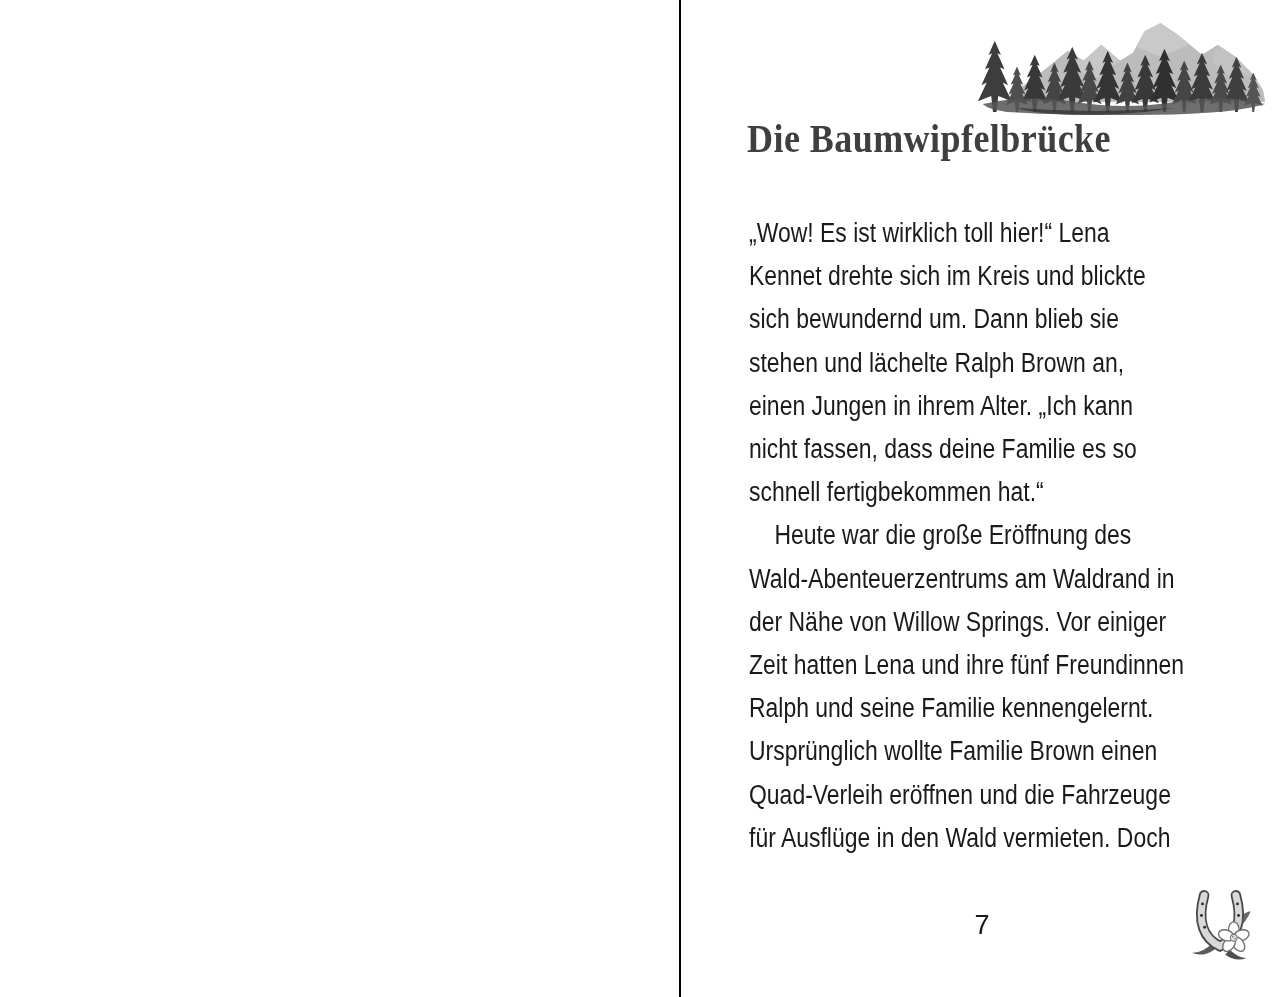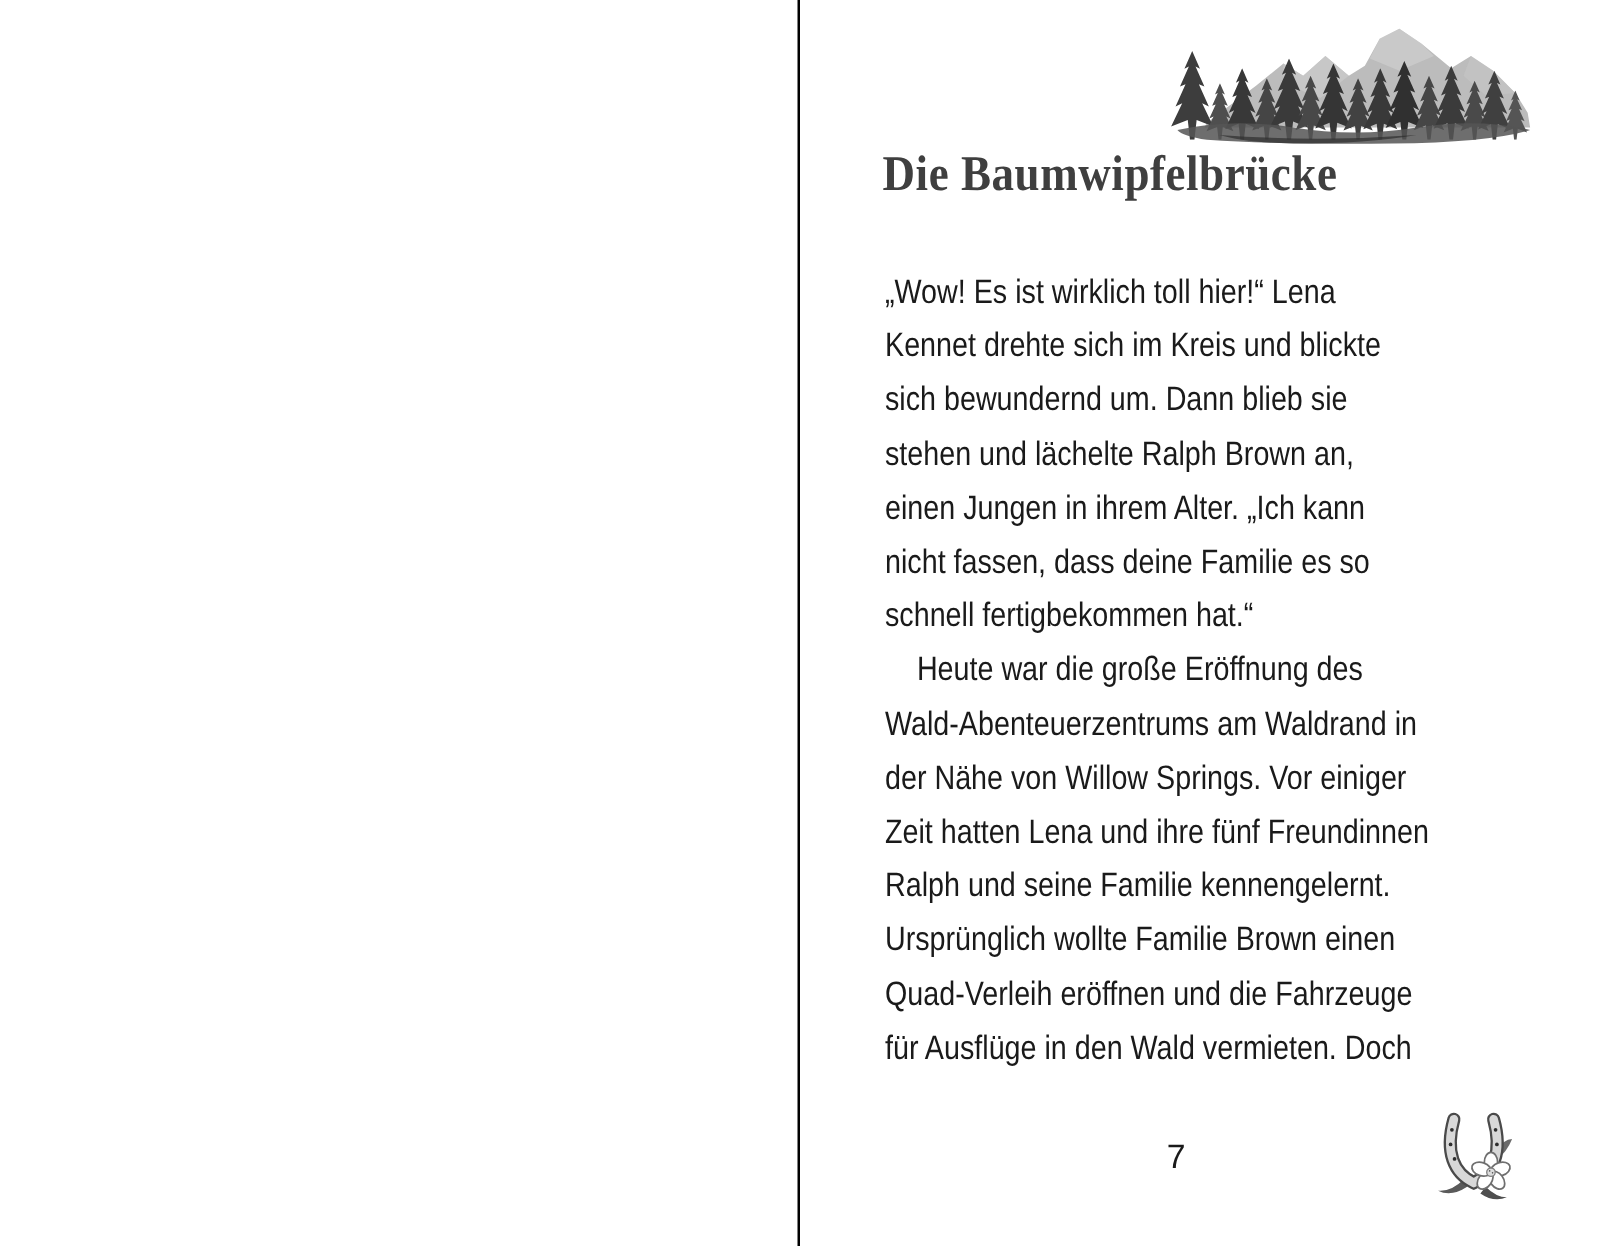--- a/index.html
+++ b/index.html
@@ -3,21 +3,21 @@
 <meta charset="utf-8">
 <style>
   html, body { margin: 0; padding: 0; }
   body {
     width: 1278px; height: 997px;
     background: #ffffff;
     position: relative;
     overflow: hidden;
     font-family: "Liberation Sans", sans-serif;
   }
-  .spread { position: absolute; inset: 0; }
+  .spread { position: absolute; inset: 0; margin-left: 41px; }
   .left-page { position: absolute; left: 0; top: 0; width: 638px; height: 997px; background: #ffffff; }
   .divider { position: absolute; left: 638px; top: 0; width: 2px; height: 997px; background: #000000; }
   .right-page { position: absolute; left: 640px; top: 0; width: 638px; height: 997px; background: #ffffff; }
 
   .forest-art { position: absolute; left: 296px; top: 16px; width: 296px; height: 101px; }
 
   .chapter-title {
     position: absolute; left: 66px; top: 119px; margin: 0;
     font-family: "Liberation Serif", serif;
     font-weight: 700;

